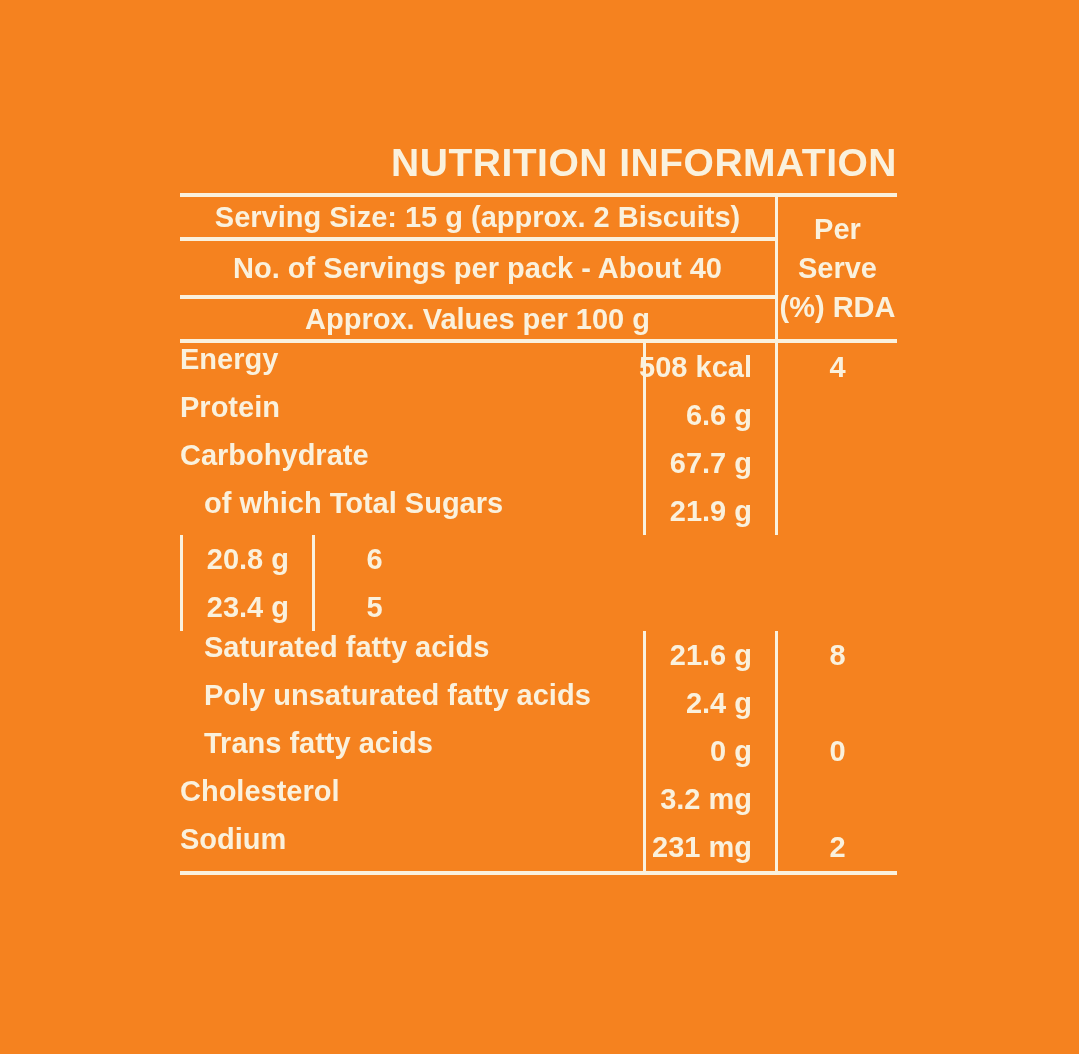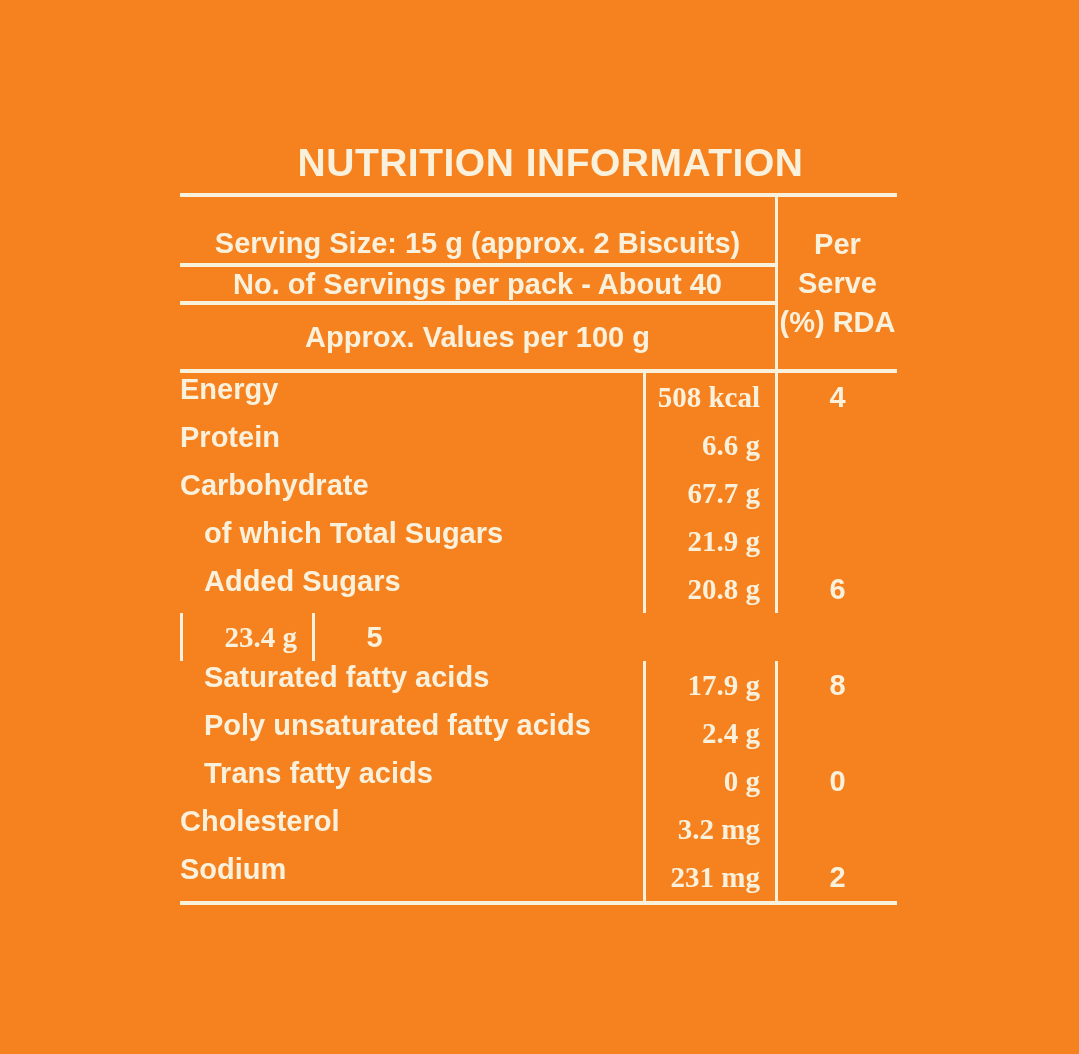--- a/index.html
+++ b/index.html
@@ -11,23 +11,23 @@
   body{
     background:var(--bg);
     color:var(--fg);
     font-family:"Liberation Sans", sans-serif;
     font-weight:bold;
     position:relative;
     overflow:hidden;
   }
   .page-title{
     position:absolute;
-    left:192px; top:141px;
+    left:180px; top:141px;
     width:717px;
-    text-align:center;
+    text-align:right;
     font-size:39px;
     letter-spacing:0.5px;
     white-space:nowrap;
   }
   .nutrition-table{
     position:absolute;
     left:180px; top:193px;
     width:717px;
     border-top:4px solid var(--fg);
     border-bottom:4px solid var(--fg);
@@ -37,23 +37,23 @@
     border-bottom:4px solid var(--fg);
   }
   .header-left{ width:595px; }
   .header-row{
     display:flex;
     align-items:center;
     justify-content:center;
     font-size:29px;
     white-space:nowrap;
   }
-  .header-row.r1{ height:44px; border-bottom:4px solid var(--fg);margin-top:26px; }
-  .header-row.r2{ height:38px; border-bottom:4px solid var(--fg); }
-  .header-row.r3{ height:64px; }
+  .header-row.r1{ height:44px; border-bottom:4px solid var(--fg); }
+  .header-row.r2{ height:58px; border-bottom:4px solid var(--fg); }
+  .header-row.r3{ height:40px; }
   .header-right{
     width:122px;
     border-left:3px solid var(--fg);
     display:flex;
     flex-direction:column;
     align-items:center;
     justify-content:center;
     font-size:29px;
     line-height:39px;
     white-space:nowrap;
@@ -71,24 +71,23 @@
     overflow:hidden;
   }
   .cell-label.indent{ padding-left:24px; }
   .cell-value{
     width:132px;
     height:100%;
     border-left:3px solid var(--fg);
     display:flex;
     align-items:center;
     justify-content:flex-end;
-    padding-right:15px;
+    padding-right:23px;
     font-size:29px;
     white-space:nowrap;
-    font-family:Liberation Serif, serif;
   }
   .cell-rda{
     width:122px;
     height:100%;
     border-left:3px solid var(--fg);
     display:flex;
     align-items:center;
     justify-content:center;
     font-size:29px;
   }
@@ -131,33 +130,32 @@
     <div class="cell-rda"></div>
   </div>
 
   <div class="nutrient-row">
     <div class="cell-label indent">of which Total Sugars</div>
     <div class="cell-value">21.9 g</div>
     <div class="cell-rda"></div>
   </div>
 
   <div class="nutrient-row">
-    <div class="cell-label indent">Added Sugars</div>
     <div class="cell-value">20.8 g</div>
     <div class="cell-rda">6</div>
   </div>
 
   <div class="nutrient-row">
     <div class="cell-value">23.4 g</div>
     <div class="cell-rda">5</div>
   </div>
 
   <div class="nutrient-row">
     <div class="cell-label indent">Saturated fatty acids</div>
-    <div class="cell-value">17.9 g</div>
+    <div class="cell-value">21.6 g</div>
     <div class="cell-rda">8</div>
   </div>
 
 
   <div class="nutrient-row">
     <div class="cell-label indent">Poly unsaturated fatty acids</div>
     <div class="cell-value">2.4 g</div>
     <div class="cell-rda"></div>
   </div>
 

